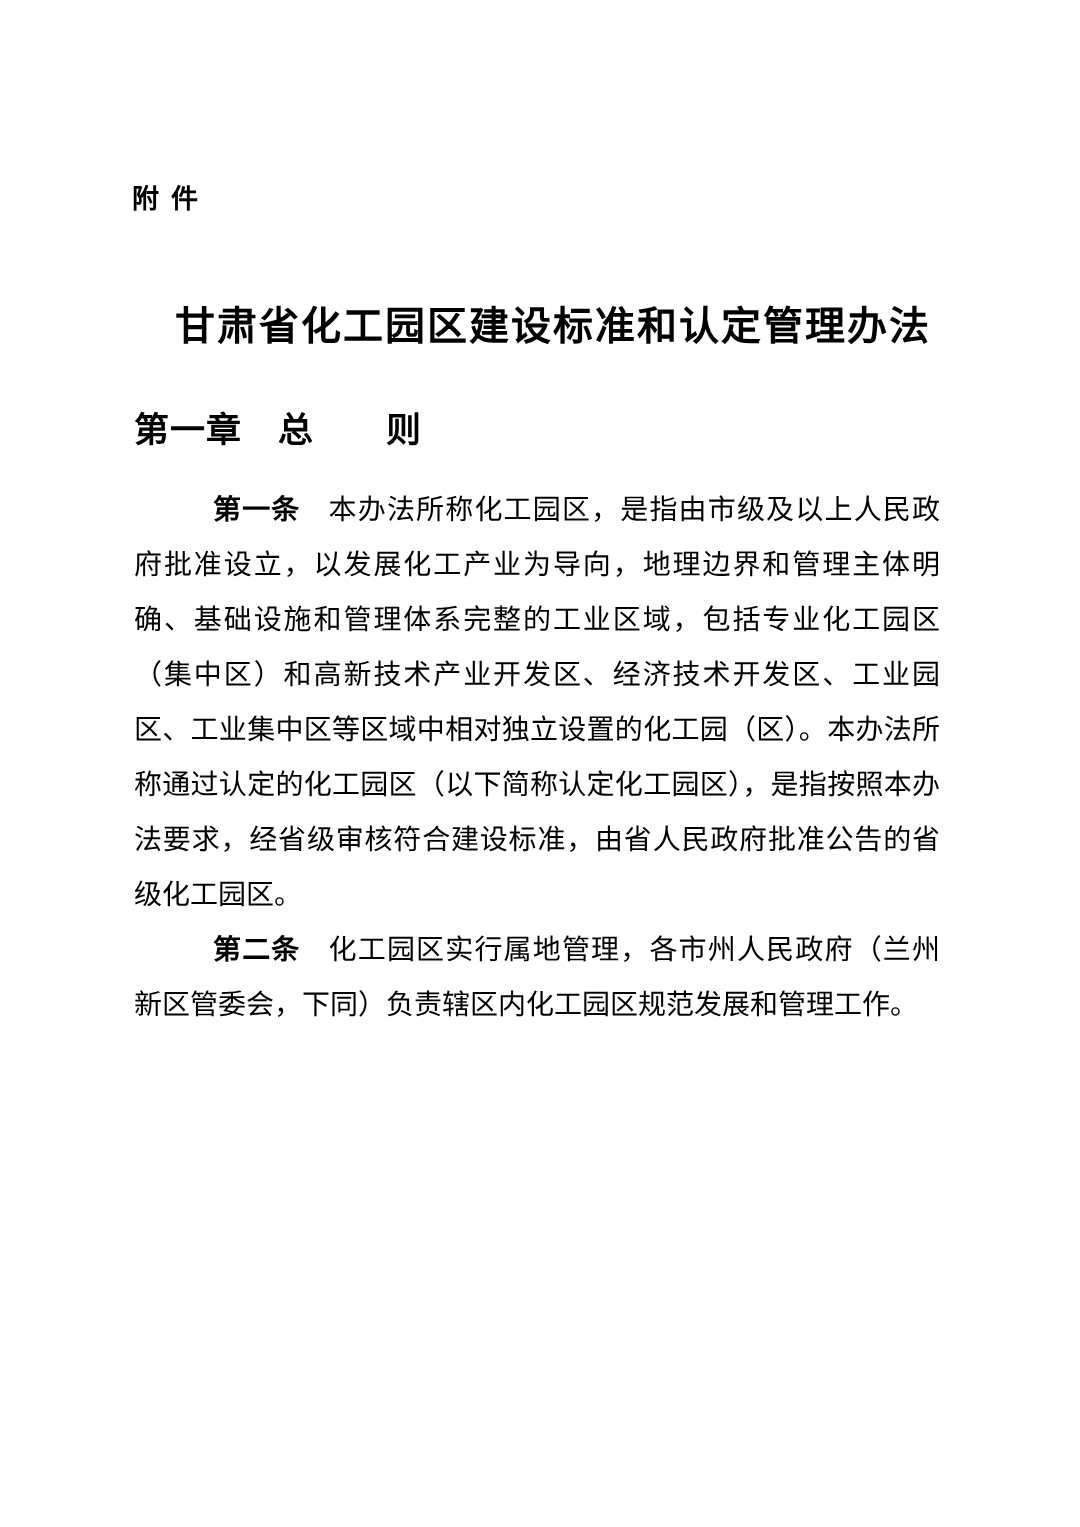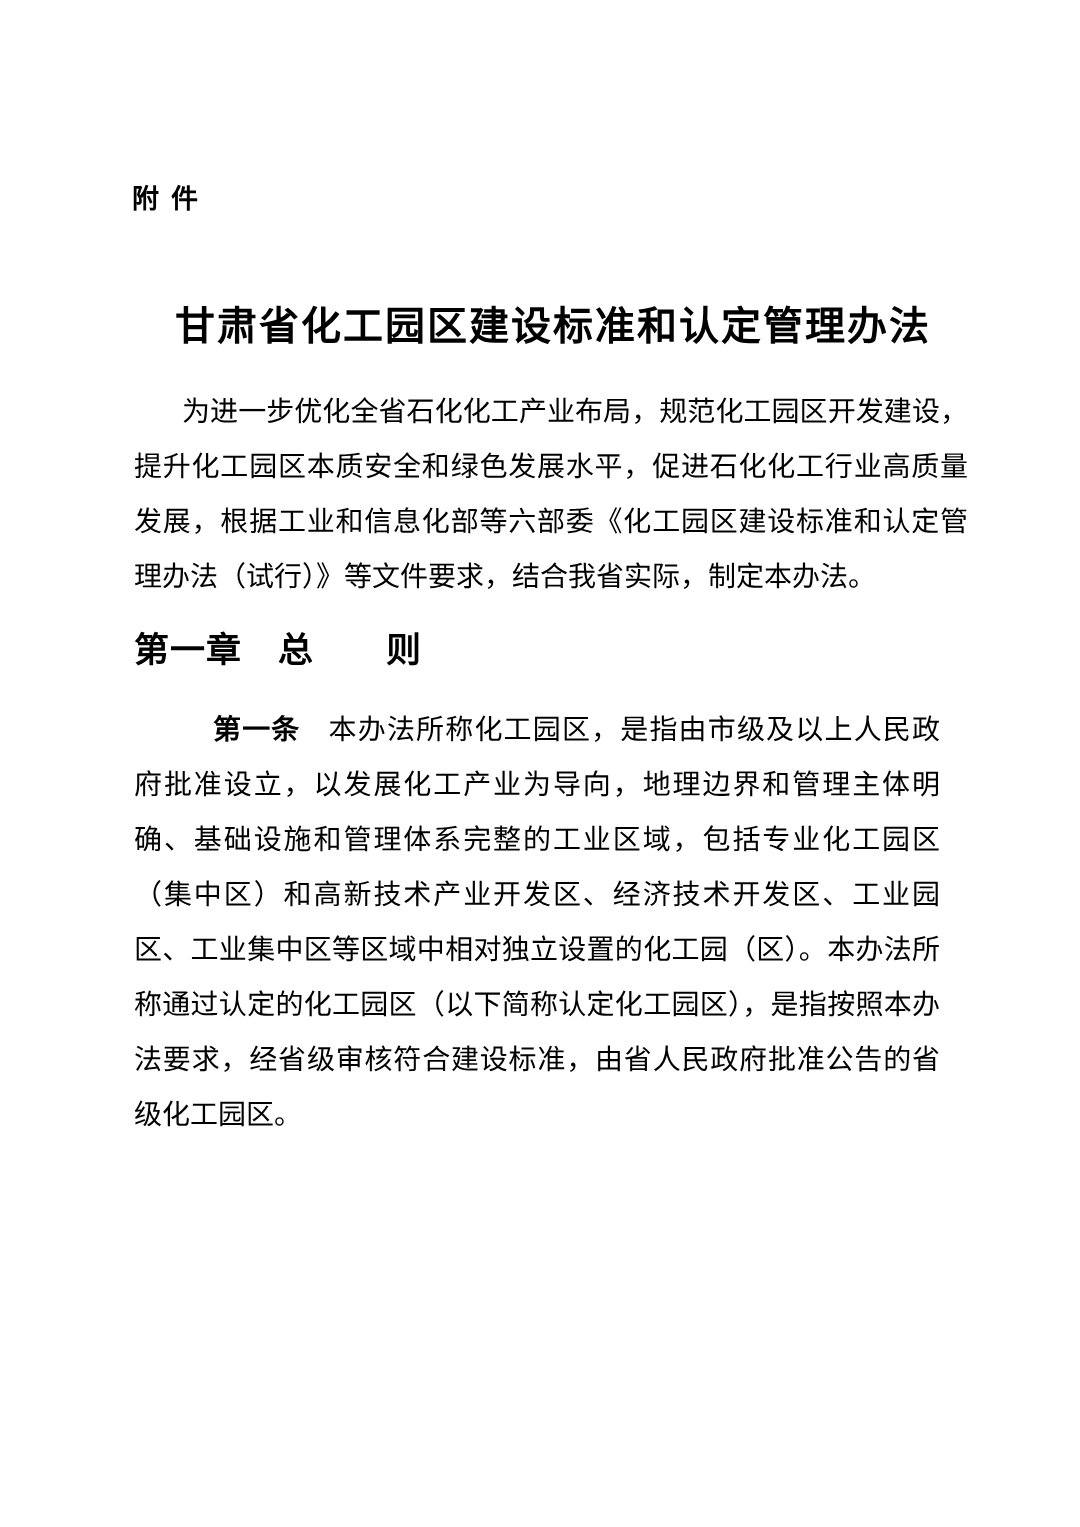--- a/index.html
+++ b/index.html
@@ -94,25 +94,25 @@
 <body>
 
 <div class="page">
 
   <div class="attachment">附件</div>
 
   <h1 class="doc-title">甘肃省化工园区建设标准和认定管理办法</h1>
 
   <div class="content">
 
-    <p class="para intro">为进一步优化全省石化化工产业布局，规范化工园区开发建设，提升化工园区本质安全和绿色发展水平，促进石化化工行业高质量发展，根据工业和信息化部等六部委《化工园区建设标准和认定管理办法（试行）》等文件要求，结合我省实际，制定本办法。</p>
 
     <h2 class="chapter">第一章　总　　则</h2>
 
     <p class="para article"><b class="article-label">第一条</b><span>本办法所称化工园区，是指由市级及以上人民政府批准设立，以发展化工产业为导向，地理边界和管理主体明确、基础设施和管理体系完整的工业区域，包括专业化工园区（集中区）和高新技术产业开发区、经济技术开发区、工业园区、工业集中区等区域中相对独立设置的化工园（区）。本办法所称通过认定的化工园区（以下简称认定化工园区），是指按照本办法要求，经省级审核符合建设标准，由省人民政府批准公告的省级化工园区。</span></p>
 
+    <p class="para article"><b class="article-label">第二条</b><span>化工园区实行属地管理，各市州人民政府（兰州新区管委会，下同）负责辖区内化工园区规范发展和管理工作。</span></p>
 
 
   </div>
 
   <div class="page-footer">— 3 —</div>
 
 </div>
 
 </body></html>

